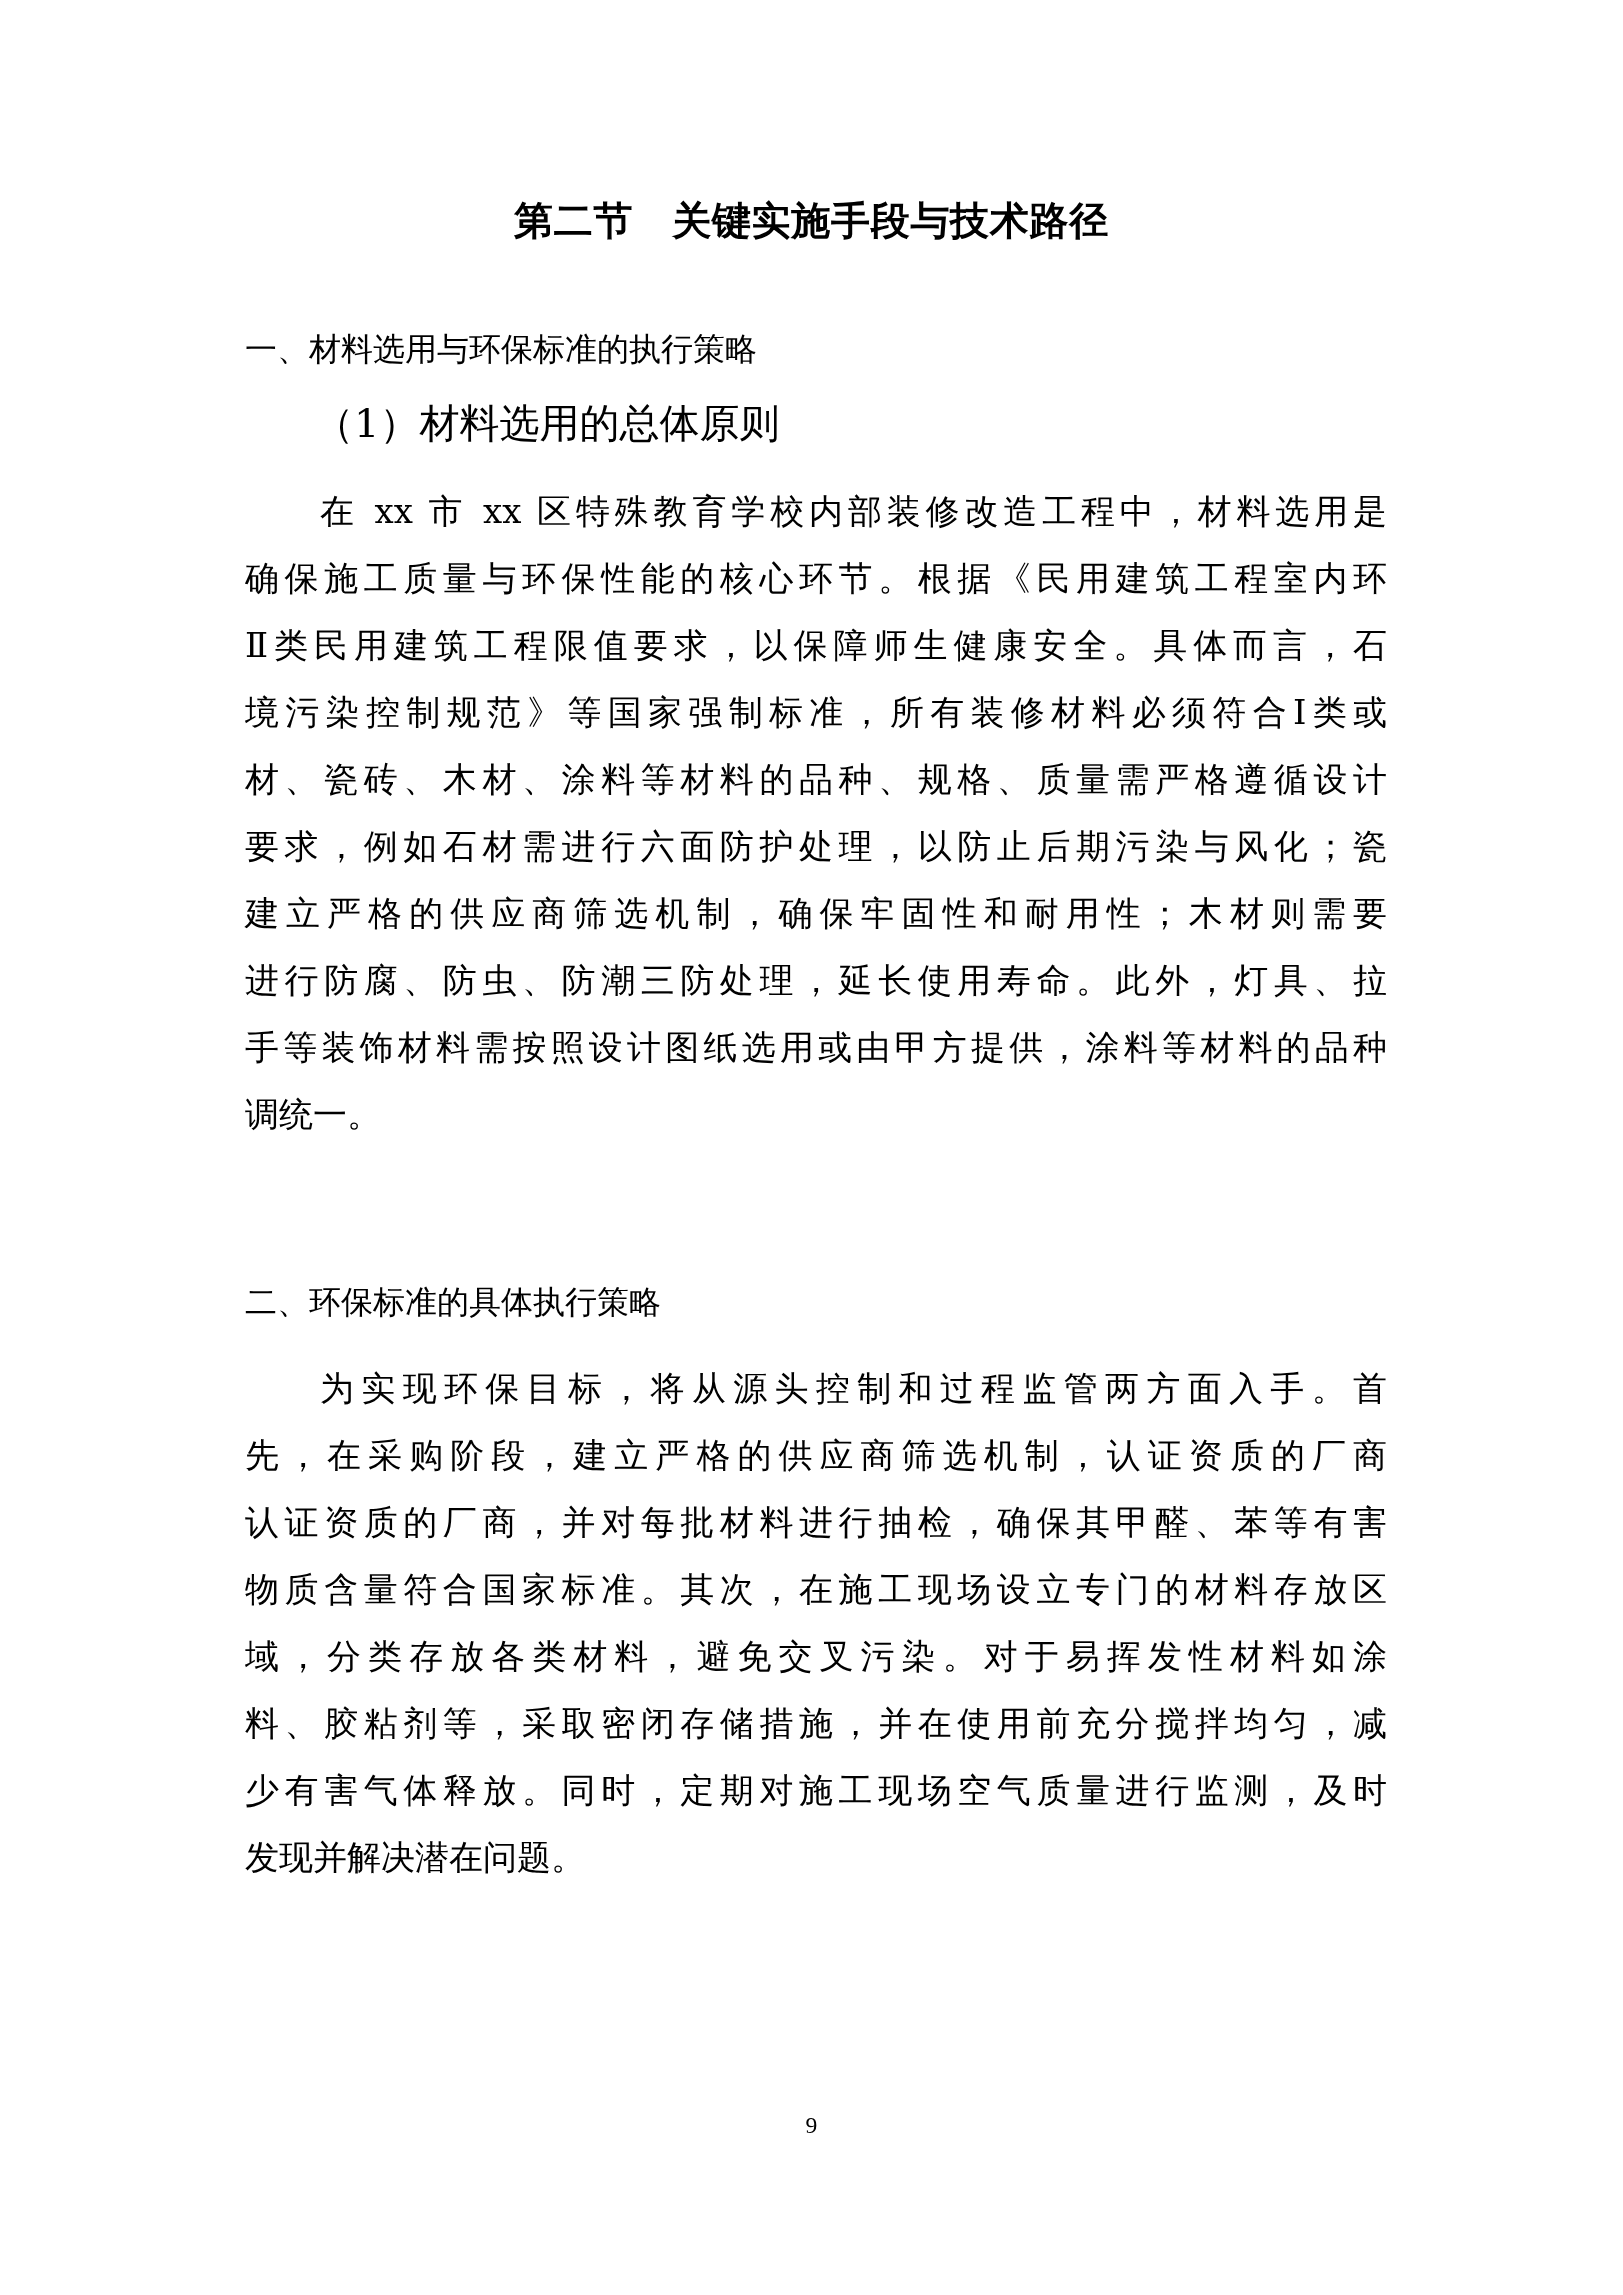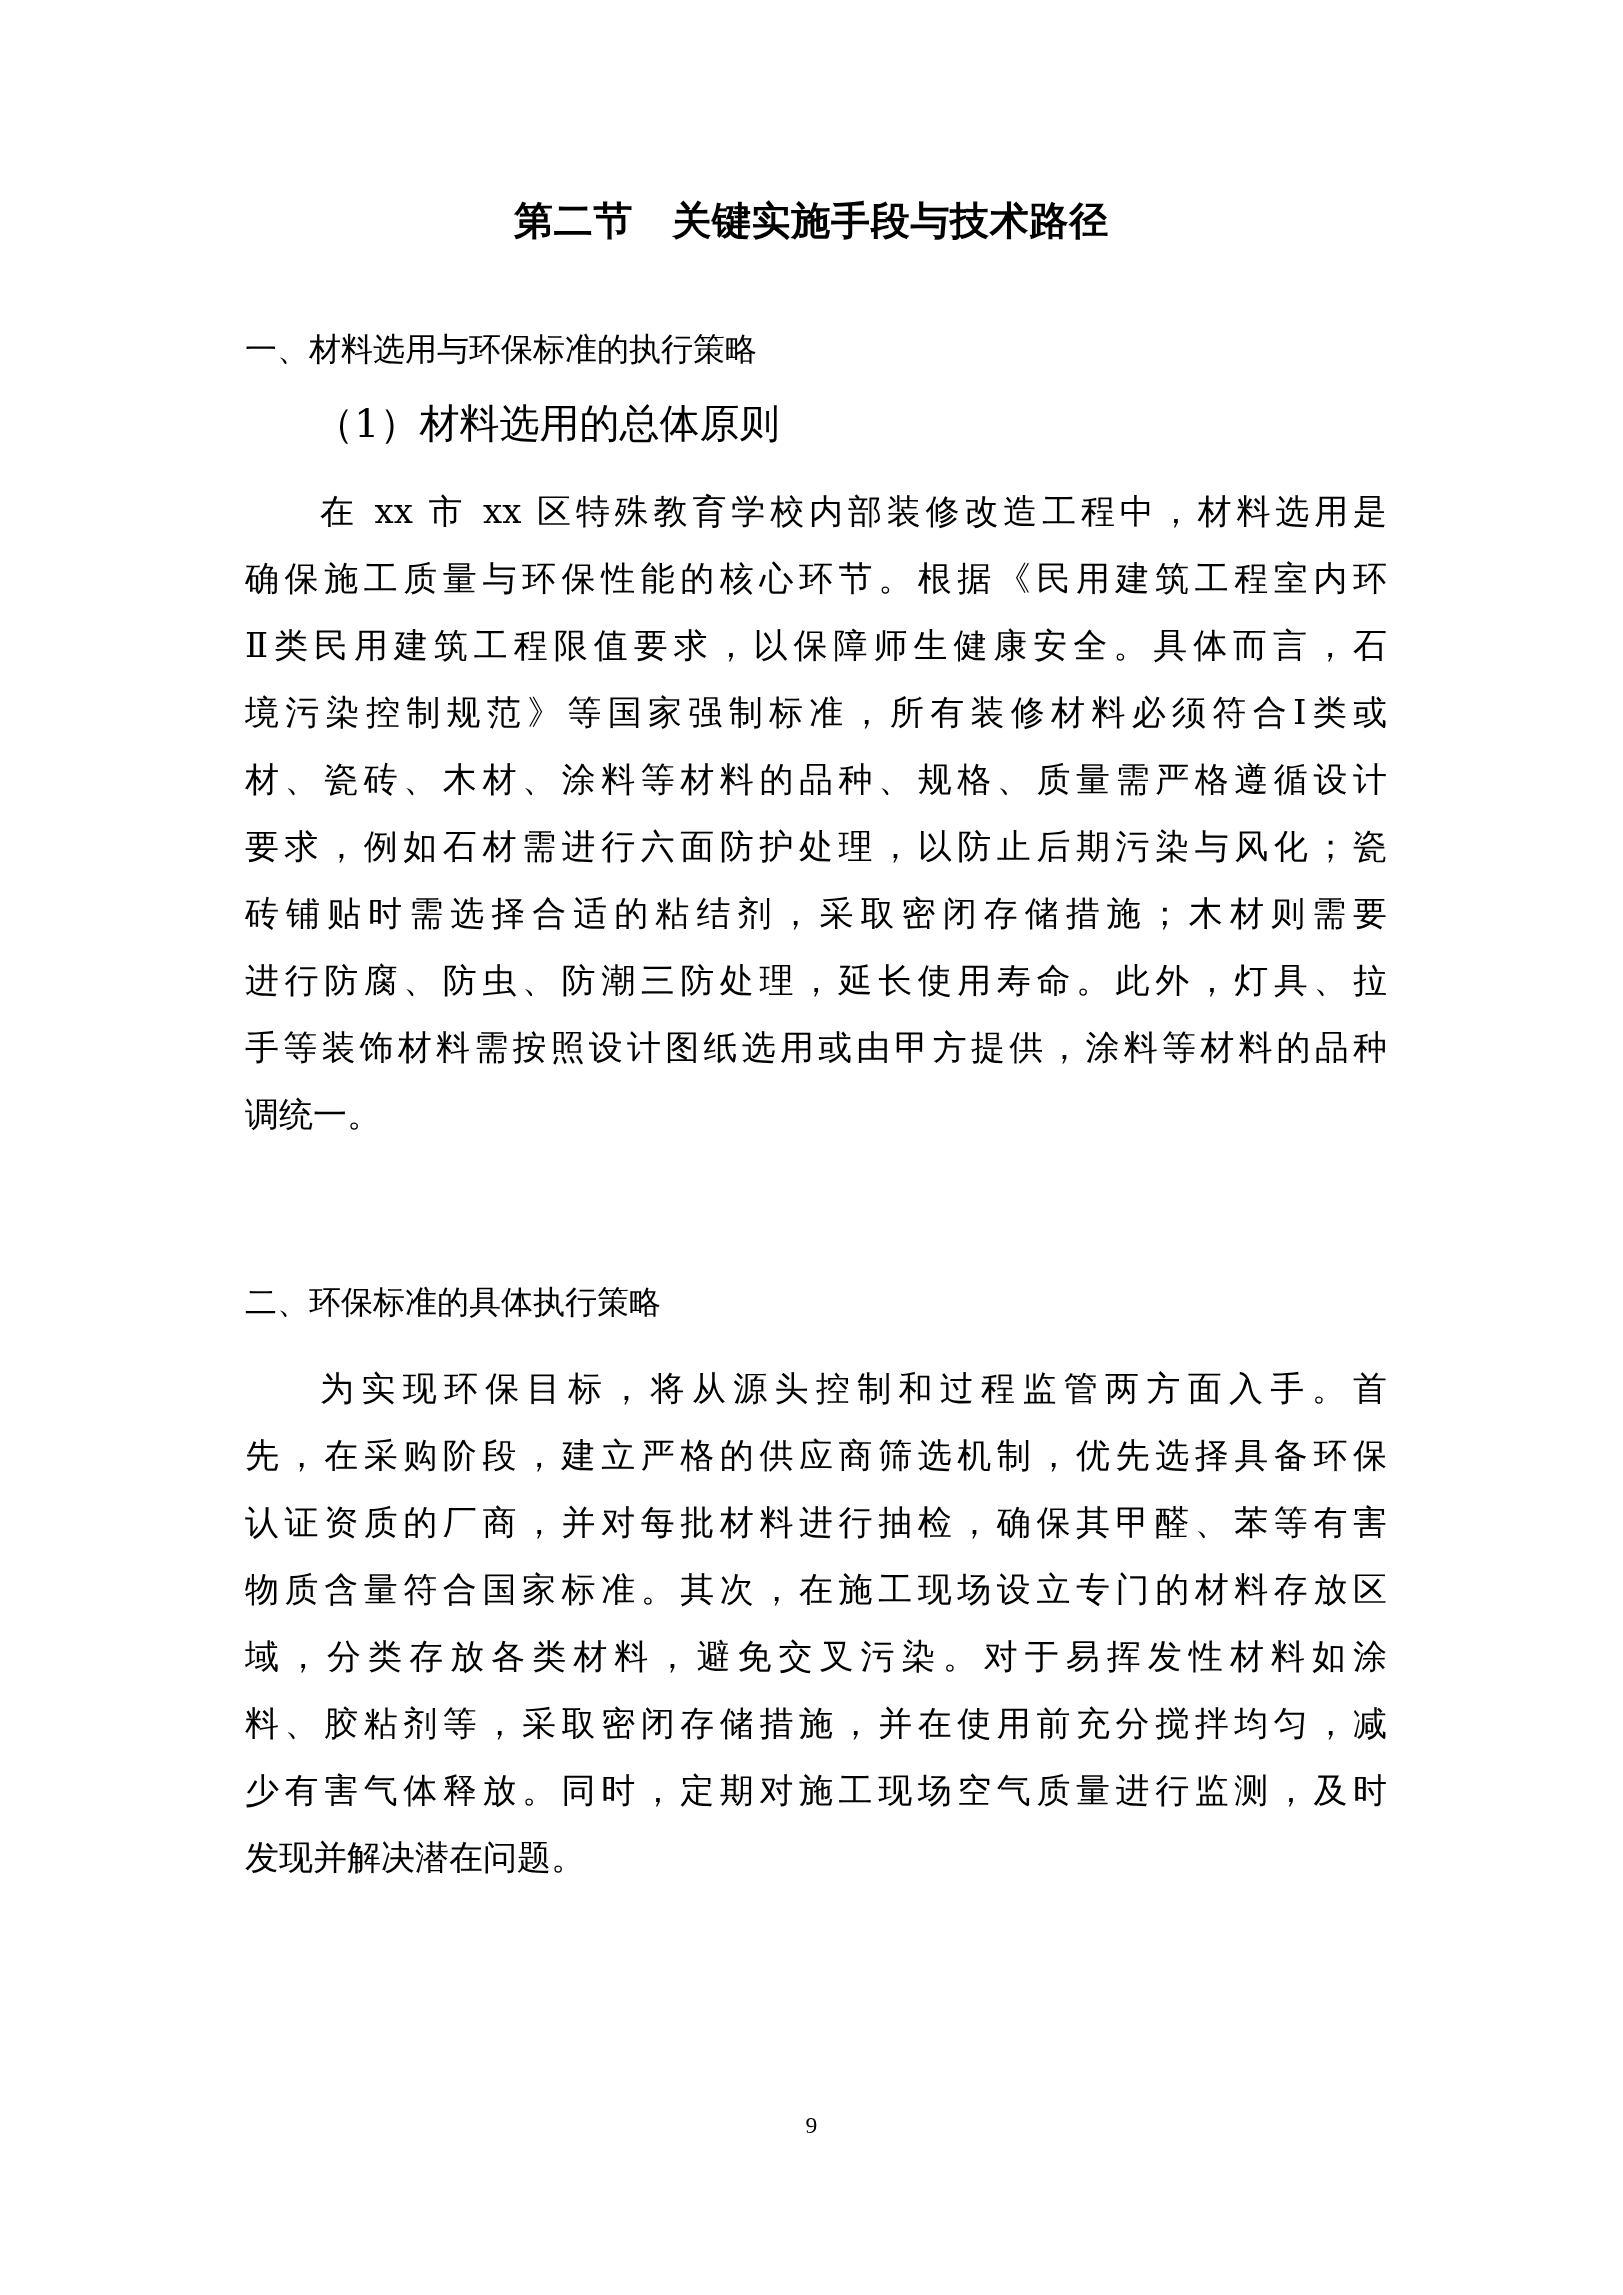--- a/index.html
+++ b/index.html
@@ -33,31 +33,31 @@
 
   <div class="sub" style="top:404px;">（1）材料选用的总体原则</div>
 
   <div class="para" style="top:479px;">
     <span class="line first">在 xx 市 xx 区特殊教育学校内部装修改造工程中，材料选用是</span>
     <span class="line">确保施工质量与环保性能的核心环节。根据《民用建筑工程室内环</span>
     <span class="line">Ⅱ类民用建筑工程限值要求，以保障师生健康安全。具体而言，石</span>
     <span class="line">境污染控制规范》等国家强制标准，所有装修材料必须符合Ⅰ类或</span>
     <span class="line">材、瓷砖、木材、涂料等材料的品种、规格、质量需严格遵循设计</span>
     <span class="line">要求，例如石材需进行六面防护处理，以防止后期污染与风化；瓷</span>
-    <span class="line">砖铺贴时需选择合适的粘结剂，采取密闭存储措施；木材则需要</span>
+    <span class="line">建立严格的供应商筛选机制，确保牢固性和耐用性；木材则需要</span>
     <span class="line">进行防腐、防虫、防潮三防处理，延长使用寿命。此外，灯具、拉</span>
     <span class="line">手等装饰材料需按照设计图纸选用或由甲方提供，涂料等材料的品种</span>
     <span class="line last">调统一。</span>
   </div>
 
   <div class="h" style="top:1283px;">二、环保标准的具体执行策略</div>
 
   <div class="para" style="top:1356px;">
     <span class="line first">为实现环保目标，将从源头控制和过程监管两方面入手。首</span>
-    <span class="line">先，在采购阶段，建立严格的供应商筛选机制，优先选择具备环保</span>
+    <span class="line">先，在采购阶段，建立严格的供应商筛选机制，认证资质的厂商</span>
     <span class="line">认证资质的厂商，并对每批材料进行抽检，确保其甲醛、苯等有害</span>
     <span class="line">物质含量符合国家标准。其次，在施工现场设立专门的材料存放区</span>
     <span class="line">域，分类存放各类材料，避免交叉污染。对于易挥发性材料如涂</span>
     <span class="line">料、胶粘剂等，采取密闭存储措施，并在使用前充分搅拌均匀，减</span>
     <span class="line">少有害气体释放。同时，定期对施工现场空气质量进行监测，及时</span>
     <span class="line last">发现并解决潜在问题。</span>
   </div>
 
   <div class="pagenum">9</div>
 </div>

